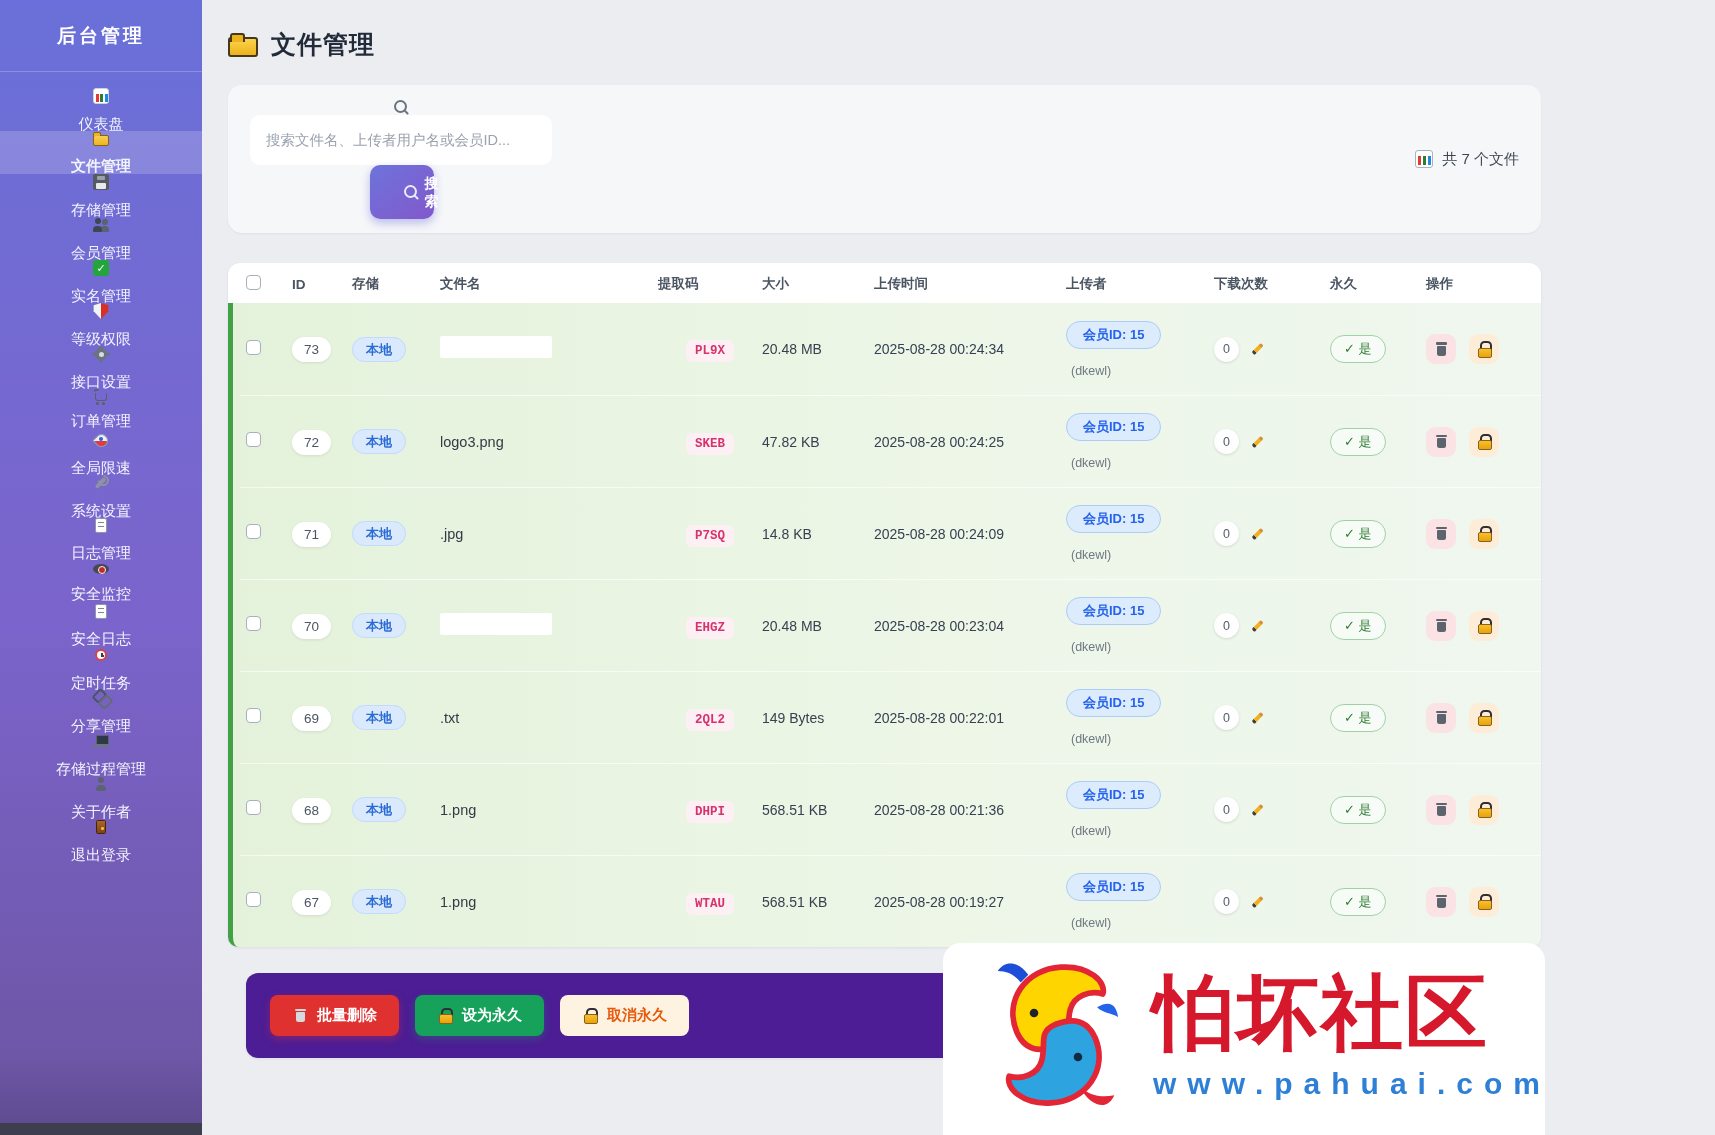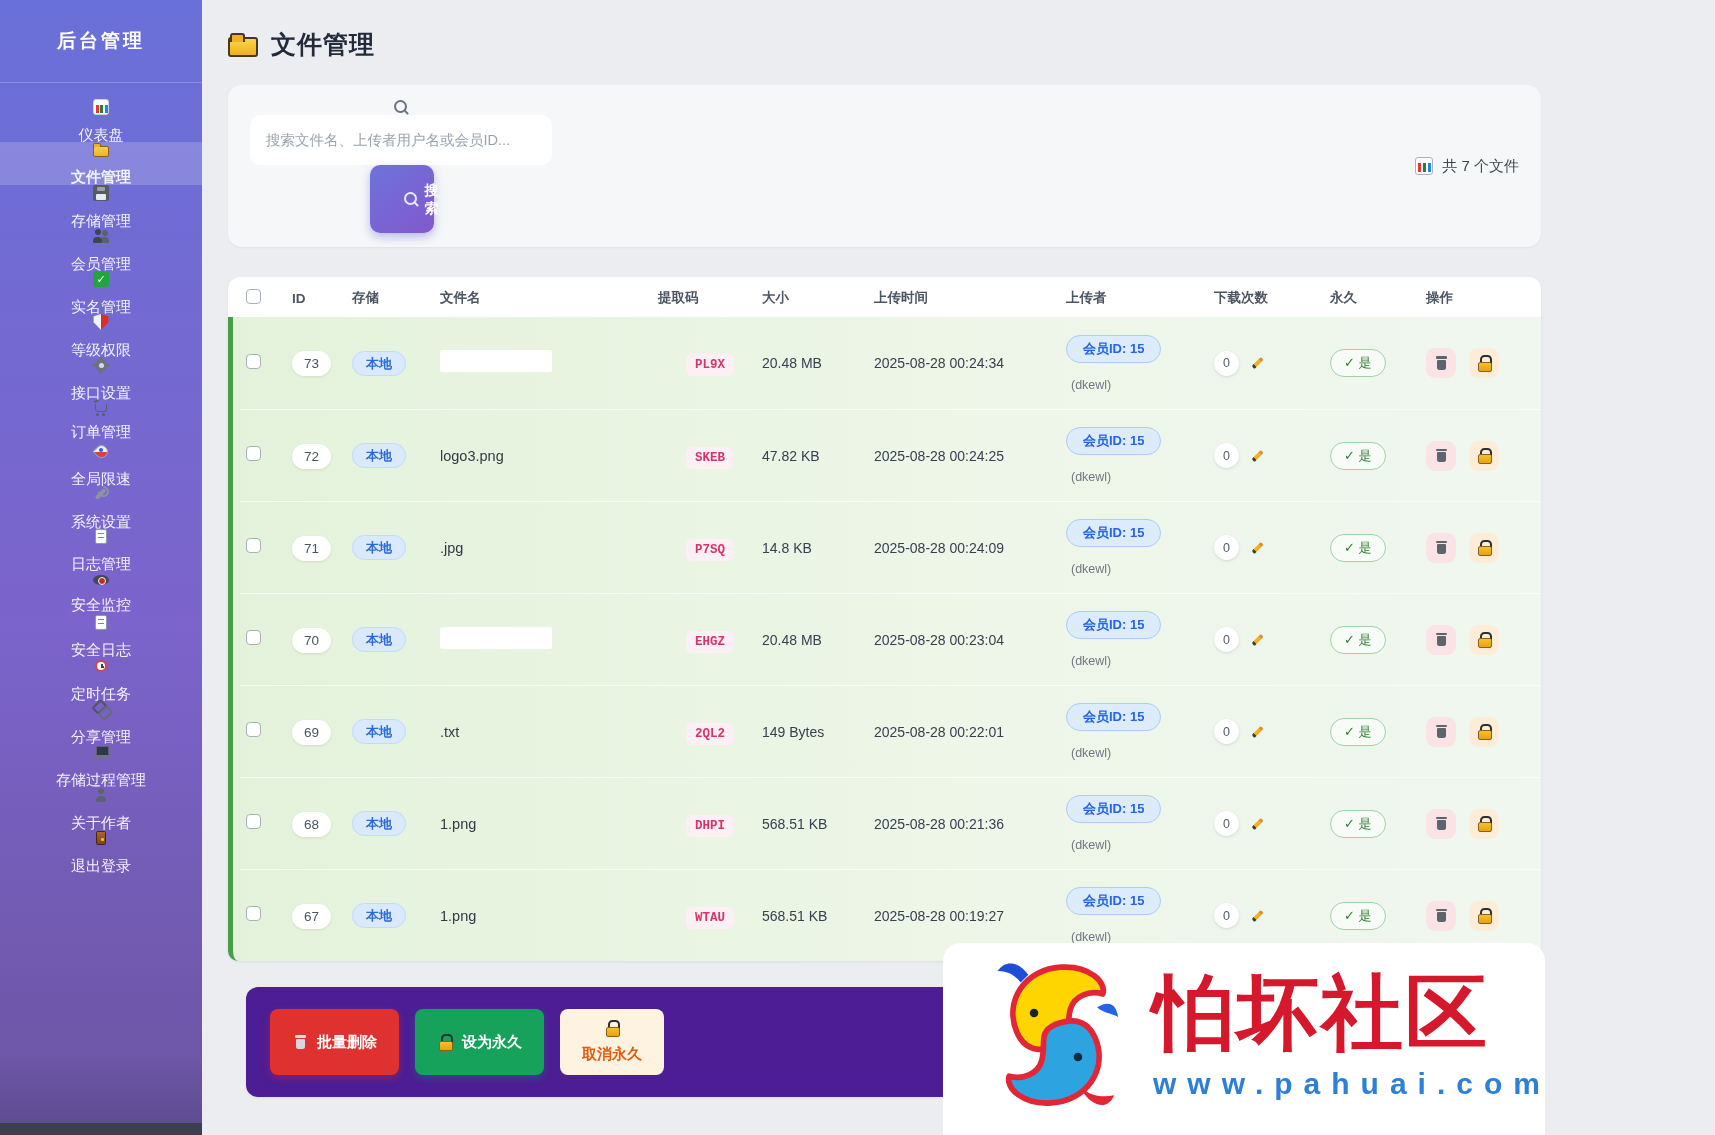--- a/index.html
+++ b/index.html
@@ -3,21 +3,21 @@
 <meta charset="utf-8">
 <style>
   * { box-sizing: border-box; margin: 0; padding: 0; }
   html,body { width:1715px; height:1135px; overflow:hidden; }
   body { font-family:"Liberation Sans","DejaVu Sans",sans-serif; background:#ecedf1; position:relative; }
 
   
   .sidebar { position:absolute; left:0; top:0; bottom:0; width:202px;
     background:linear-gradient(180deg,var(--sidebar-top,#6a70d9) 0%,var(--sidebar-mid,#7b64cb) 55%,var(--sidebar-bottom,#6e57a7) 93%,#5c4a8e 100%); z-index:5; }
   .sidebar::after { content:""; position:absolute; left:0; right:0; bottom:0; height:12px; background:#3d3f4e; }
-  .sidebar-title { height:83px; display:flex; align-items:center; justify-content:center;
+  .sidebar-title { height:72px; display:flex; align-items:center; justify-content:center;
     color:#fff; font-size:19px; font-weight:700; letter-spacing:3px;
     border-bottom:1px solid rgba(255,255,255,.22); }
   .side-nav { padding-top:16px; }
   .side-item { height:43px; display:flex; align-items:center; gap:11px; padding:0 22px;
     color:#f2f3fe; font-size:15px; cursor:pointer;flex-direction:column; }
   .side-item.active { background:rgba(255,255,255,.18); font-weight:700; }
   .side-label { white-space:nowrap; }
 
   
   .ic { position:relative; display:inline-block; width:16px; height:16px; flex:none; }
@@ -91,21 +91,21 @@
   .page-title-row { display:flex; align-items:center; margin:4px 0 24px; }
   .page-title { font-size:25px; font-weight:700; color:#222b3a; letter-spacing:1px; }
 
   .search-card { background:#f6f7f9; border-radius:14px; padding:14px 22px;
     display:flex; align-items:center; justify-content:space-between; box-shadow:0 1px 2px rgba(16,24,40,.05); }
   .search-group { display:flex; align-items:center;flex-direction:column; }
   .search-icon-cell { width:38px; display:flex; justify-content:center; }
   .search-input { width:302px; height:50px; border:none; outline:none; background:#fff;
     border-radius:10px; padding:0 16px; font-size:14.5px; color:#374151; font-family:inherit; }
   .search-input::placeholder { color:#9aa2ae; }
-  .search-btn { margin-left:2px; width:64px; height:68px; border:none; border-radius:10px; cursor:pointer;
+  .search-btn { margin-left:2px; width:64px; height:54px; border:none; border-radius:10px; cursor:pointer;
     background:linear-gradient(140deg,var(--accent,#6d73da),#8358cc); color:#fff;
     display:flex; align-items:center; justify-content:center; gap:6px;
     box-shadow:0 4px 10px rgba(109,115,218,.45); font-family:inherit;padding-left:37px; }
   .search-btn .search-icon { color:#e8ecff; }
   .btn-txt { width:16px; font-size:14px; font-weight:700; line-height:1.3; word-break:break-all; }
   .file-count { display:flex; align-items:center; gap:9px; color:#3f4652; font-size:15px; }
 
   
   .table-card { margin-top:30px; background:#fff; border-radius:12px; box-shadow:0 1px 3px rgba(16,24,40,.07); }
   .thead,.trow { display:grid; grid-template-columns:46px 60px 88px 218px 104px 112px 192px 148px 116px 96px 1fr;
@@ -144,21 +144,21 @@
   .chip-lock { background:#fdecd7; }
 
   
   .actions-card { margin:26px 0 0 18px; background:#4c1d95; border-radius:12px; padding:22px 24px;
     display:flex; gap:16px; box-shadow:0 1px 3px rgba(16,24,40,.06); }
   .btn { display:inline-flex; align-items:center; gap:9px; border:none; border-radius:8px;
     padding:11px 22px; font-size:15px; font-weight:700; cursor:pointer; font-family:inherit; }
   .btn-danger { background:var(--danger,#e03131); color:#fff; box-shadow:0 3px 8px rgba(224,49,49,.35); }
   .btn-danger .trash-icon { color:#d6d9dd; }
   .btn-success { background:var(--success,#17a25b); color:#fff; box-shadow:0 3px 8px rgba(23,162,91,.3); }
-  .btn-warn { background:#fdf3e0; color:#e8590c;flex-direction:column; }
+  .btn-warn { background:#fdf3e0; color:#e8590c; }
 
   
   .watermark { position:absolute; right:170px; bottom:0; width:602px; height:192px; background:#fff;
     border-radius:18px 18px 0 0; display:flex; align-items:center; gap:24px; padding:6px 30px 12px 40px; z-index:40; }
   .wm-fish { flex:none; }
   .wm-title { font-size:82px; font-weight:900; color:var(--wm-red,#d6182c); line-height:1.05;
     letter-spacing:2px; font-family:"Liberation Serif","DejaVu Serif",serif; white-space:nowrap; }
   .wm-site { margin-top:10px; font-size:30px; font-weight:700; color:var(--wm-blue,#2e7fd6); letter-spacing:11px; white-space:nowrap; }
 </style>
 </head>

